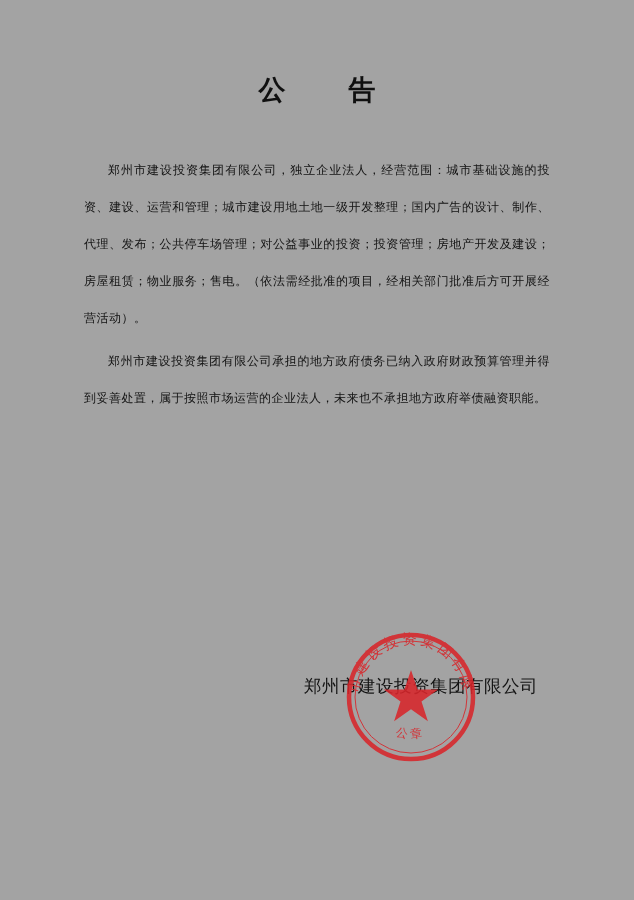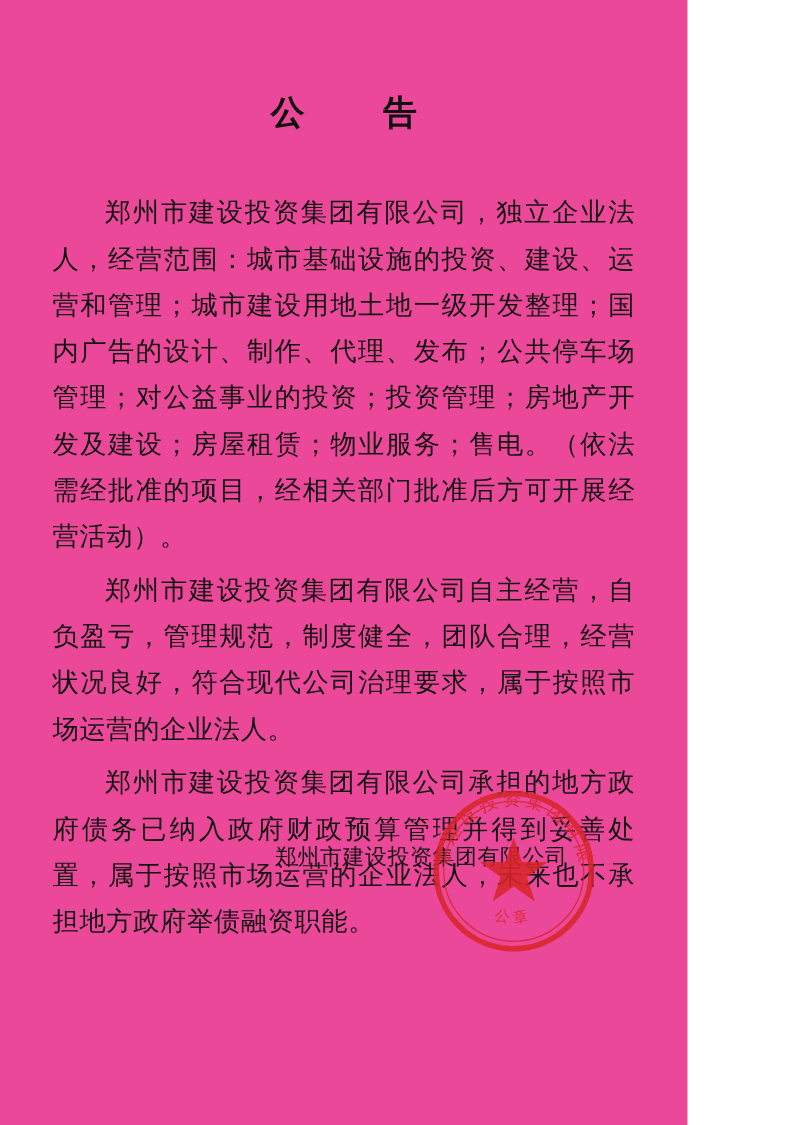--- a/index.html
+++ b/index.html
@@ -11,43 +11,43 @@
     width: 634px;
     height: 900px;
     position: relative;
     overflow: hidden;
     font-family: "DejaVu Serif", "Liberation Serif", serif;
     color: #141414;
   }
   .page {
     position: absolute;
     left: 0; top: 0;
-    width: 550px;
+    width: 634px;
     height: 900px;
-    background: #ec4899;
+    background: #a3a3a3;
   }
   .doc-title {
     text-align: center;
     font-size: 27px;
     font-weight: bold;
     letter-spacing: 18px;
     padding-left: 18px;
     margin-top: 72px;
     margin-bottom: 0;
     color: #101010;
     font-family: "DejaVu Serif", "Liberation Serif", serif;
   }
   .body-block {
     margin: 0 auto;
     width: 466px;
     margin-top: 44px;
   }
   p.para {
     margin: 0 0 6px 0;
-    font-size: 21px;
+    font-size: 12px;
     line-height: 37px;
     text-align: justify;
     text-justify: inter-ideograph;
     text-indent: 2em;
     color: #131313;
     letter-spacing: 0.5px;
   }
   .signature {
     position: absolute;
     right: 88px;
@@ -81,21 +81,20 @@
 </style>
 </head>
 <body>
 
 <div class="page">
 
   <h1 class="doc-title">公　告</h1>
 
   <div class="body-block">
     <p class="para">郑州市建设投资集团有限公司，独立企业法人，经营范围：城市基础设施的投资、建设、运营和管理；城市建设用地土地一级开发整理；国内广告的设计、制作、代理、发布；公共停车场管理；对公益事业的投资；投资管理；房地产开发及建设；房屋租赁；物业服务；售电。（依法需经批准的项目，经相关部门批准后方可开展经营活动）。</p>
-    <p class="para">郑州市建设投资集团有限公司自主经营，自负盈亏，管理规范，制度健全，团队合理，经营状况良好，符合现代公司治理要求，属于按照市场运营的企业法人。</p>
     <p class="para">郑州市建设投资集团有限公司承担的地方政府债务已纳入政府财政预算管理并得到妥善处置，属于按照市场运营的企业法人，未来也不承担地方政府举债融资职能。</p>
   </div>
 
   <div class="signature">
     <span class="sig-line">郑州市建设投资集团有限公司</span>
   </div>
 
   <div class="seal">
     <svg width="150" height="150" viewBox="0 0 150 150" xmlns="http://www.w3.org/2000/svg">
       <defs>

